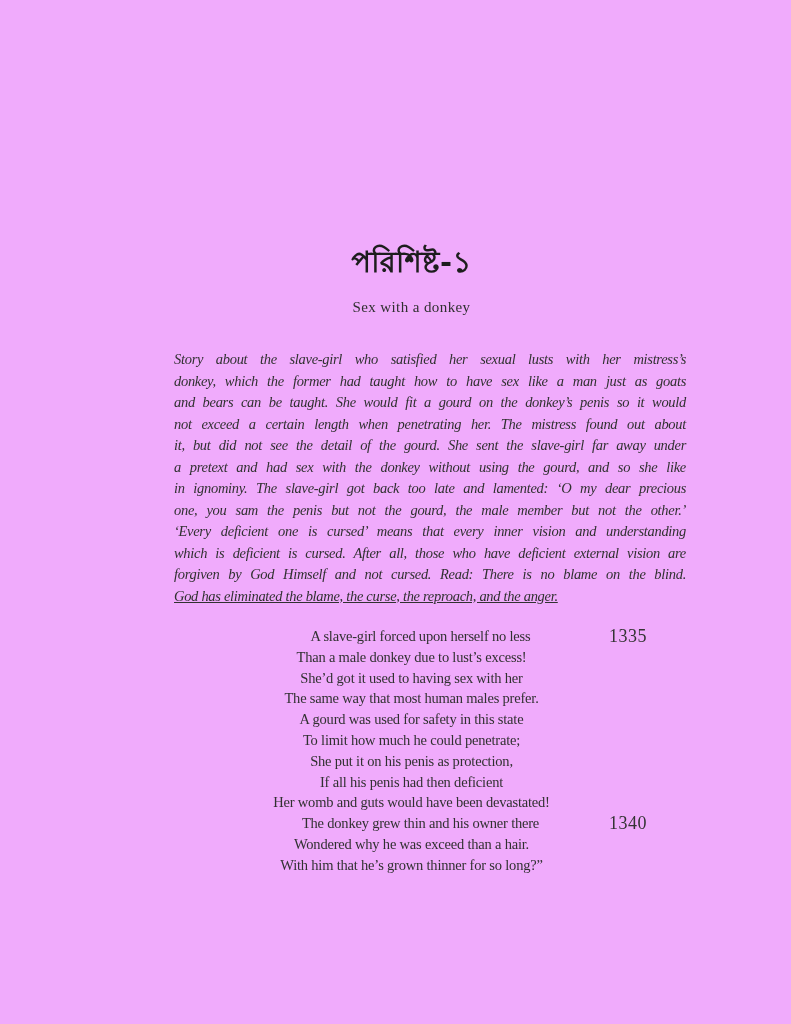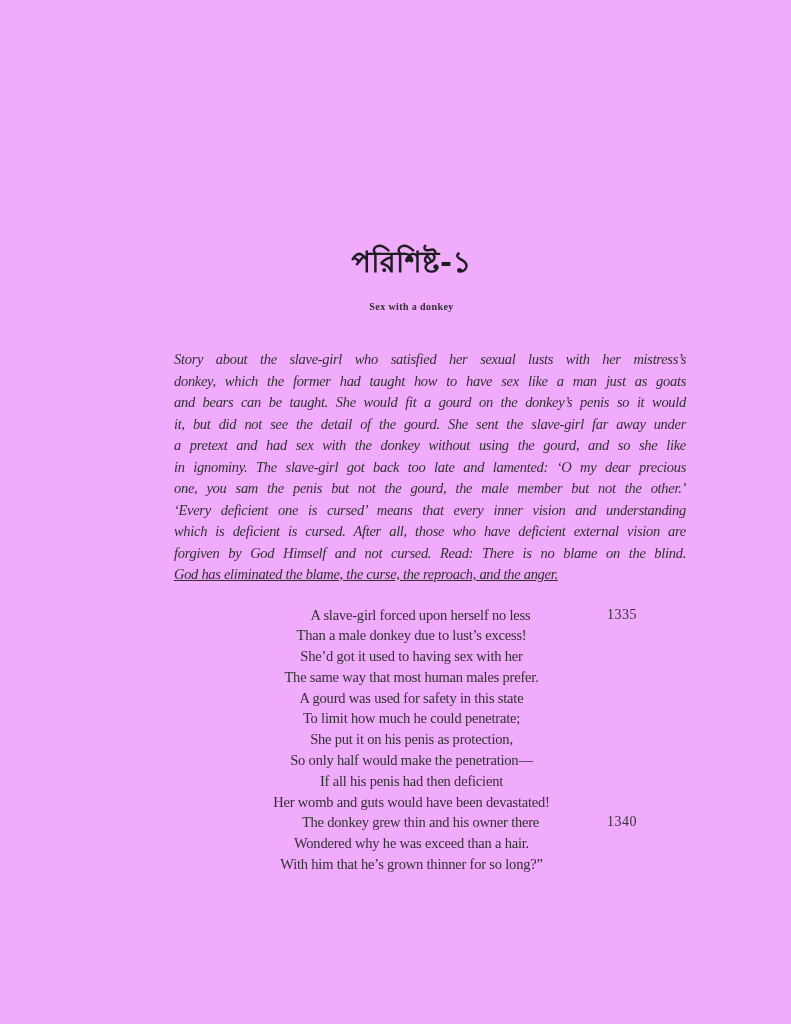--- a/index.html
+++ b/index.html
@@ -26,25 +26,24 @@
     font-family: "DejaVu Sans", "Liberation Sans", sans-serif;
     font-size: 29px;
     line-height: 32px;
     font-weight: 600;
     color: #1d1d1d;
     letter-spacing: 0.5px;
   }
   .subtitle {
     margin-top: 21px;
     text-align: center;
-    font-size: 10px;
+    font-size: 15px;
     line-height: 16px;
     letter-spacing: 0.4px;
     color: #303030;
-    font-weight: bold;
   }
   .prose {
     width: 512px;
     margin: 34px 0 16px 142px;
     font-style: italic;
     font-size: 14.5px;
     line-height: 21.5px;
     letter-spacing: -0.3px;
     color: #313131;
   }
@@ -65,57 +64,57 @@
   }
   .verse-line {
     position: relative;
     text-align: center;
   }
   .verse-line.numbered {
     padding-left: 18px;
   }
   .verse-number {
     position: absolute;
-    right: 154px;
+    right: 144px;
     top: 0;
-    font-size: 14px;
+    font-size: 18px;
     letter-spacing: 0.5px;
     color: #343434;
   }
 </style>
 </head>
 <body>
 
 <div class="page">
   <h1 class="bn-title">পরিশিষ্ট-১</h1>
 
   <div class="subtitle">Sex with a donkey</div>
 
   <div class="prose" id="prose">
       <div class="prose-line">Story about the slave-girl who satisfied her sexual lusts with her mistress’s</div>
       <div class="prose-line">donkey, which the former had taught how to have sex like a man just as goats</div>
       <div class="prose-line">and bears can be taught. She would fit a gourd on the donkey’s penis so it would</div>
+      <div class="prose-line">not exceed a certain length when penetrating her. The mistress found out about</div>
       <div class="prose-line">it, but did not see the detail of the gourd. She sent the slave-girl far away under</div>
       <div class="prose-line">a pretext and had sex with the donkey without using the gourd, and so she like</div>
       <div class="prose-line">in ignominy. The slave-girl got back too late and lamented: ‘O my dear precious</div>
       <div class="prose-line">one, you sam the penis but not the gourd, the male member but not the other.’</div>
       <div class="prose-line">‘Every deficient one is cursed’ means that every inner vision and understanding</div>
       <div class="prose-line">which is deficient is cursed. After all, those who have deficient external vision are</div>
       <div class="prose-line">forgiven by God Himself and not cursed. Read: There is no blame on the blind.</div>
       <div class="prose-line">God has eliminated the blame, the curse, the reproach, and the anger.</div>
     </div>
 
   <div class="verse" id="verse">
       <div class="verse-line numbered"><span>A slave-girl forced upon herself no less</span><span class="verse-number">1335</span></div>
       <div class="verse-line"><span>Than a male donkey due to lust’s excess!</span></div>
       <div class="verse-line"><span>She’d got it used to having sex with her</span></div>
       <div class="verse-line"><span>The same way that most human males prefer.</span></div>
       <div class="verse-line"><span>A gourd was used for safety in this state</span></div>
       <div class="verse-line"><span>To limit how much he could penetrate;</span></div>
       <div class="verse-line"><span>She put it on his penis as protection,</span></div>
-      <div class="verse-line"><span>So only half would make the penetration—</span></div>
       <div class="verse-line"><span>If all his penis had then deficient</span></div>
       <div class="verse-line"><span>Her womb and guts would have been devastated!</span></div>
       <div class="verse-line numbered"><span>The donkey grew thin and his owner there</span><span class="verse-number">1340</span></div>
       <div class="verse-line"><span>Wondered why he was exceed than a hair.</span></div>
       <div class="verse-line"><span>With him that he’s grown thinner for so long?”</span></div>
     </div>
 </div>
 
 </body></html>

